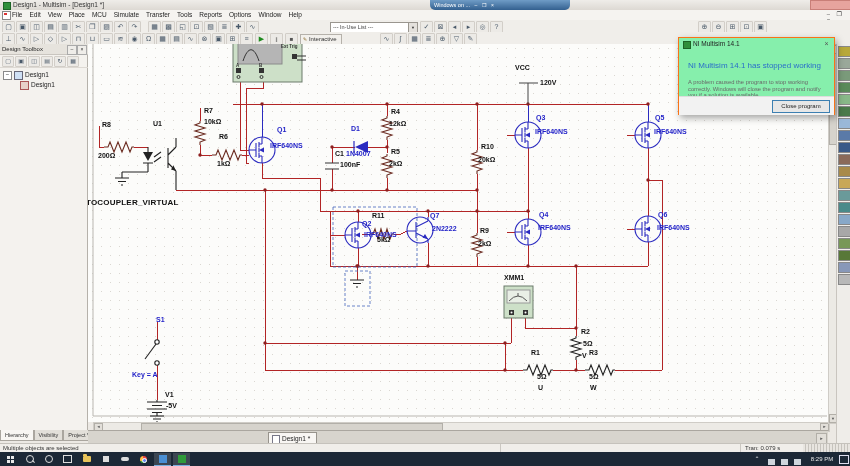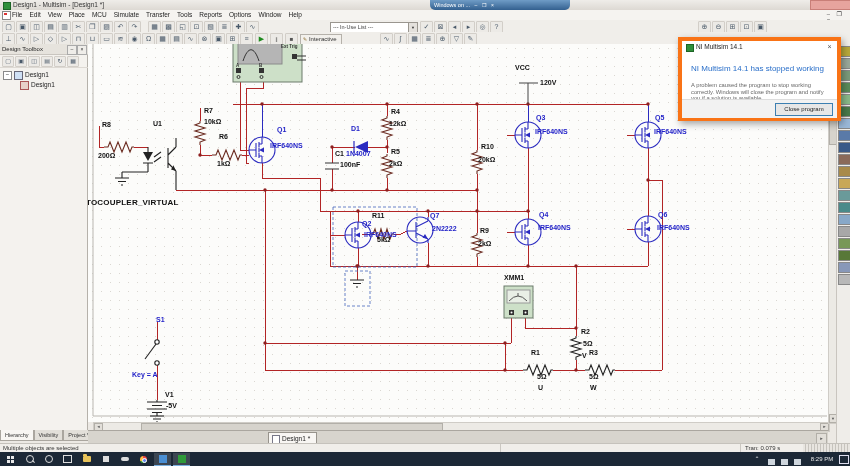--- a/index.html
+++ b/index.html
@@ -108,21 +108,21 @@
   #store-glyph{width:6px;height:6px;background:#ddd;}
   #cloud-glyph{width:8px;height:4px;background:#ddd;border-radius:3px;}
   #chrome-glyph{width:7px;height:7px;border-radius:50%;
      background:conic-gradient(#e44 0 33%,#4a4 33% 66%,#fb4 66% 100%);position:relative;}
   #chrome-glyph:after{content:"";position:absolute;left:2px;top:2px;width:3px;height:3px;background:#68e;border-radius:50%;border:0.5px solid #fff;}
   #vm-glyph{width:8px;height:8px;background:#4a8fd4;}
   #multisim-glyph{width:8px;height:8px;background:#2f9a3a;}
   .tray-icon{width:7px;height:6px;background:#cfd6dd;display:inline-block;}
   #notif-glyph{width:8px;height:7px;border:1px solid #dde;background:transparent;}
   
-  #dialog{left:678px;top:37px;width:155px;height:76px;background:#ffffff;border:4px solid #f97316;
+  #dialog{left:678px;top:37px;width:155px;height:76px;background:#86efac;border:1px solid #f97316;
           box-shadow:2px 3px 7px rgba(0,0,0,0.35);z-index:20;}
   #dlg-title{left:0;top:0;width:155px;height:12px;font-size:6.5px;color:#222;line-height:12px;}
   #dlg-icon{left:4px;top:3px;width:6px;height:6px;background:#2f8f3a;border:1px solid #1d6426;}
   #dlg-title-text{left:14px;top:0;}
   #dlg-close{left:142px;top:1px;width:11px;height:10px;text-align:center;font-size:7px;color:#555;line-height:10px;}
   #dlg-headline{left:9px;top:23px;width:140px;font-size:8px;color:#2a6fc9;}
   #dlg-body{left:9px;top:41px;width:138px;font-size:5.8px;color:#686868;line-height:6.6px;}
   #dlg-footer{left:0;top:58px;width:155px;height:18px;background:#f2f2f2;border-top:1px solid #ddd;}
   #dlg-button{left:93px;top:3px;width:56px;height:11px;background:#e7e7e7;border:1px solid #3c7fb1;
               font-size:6px;color:#222;text-align:center;line-height:11px;}

